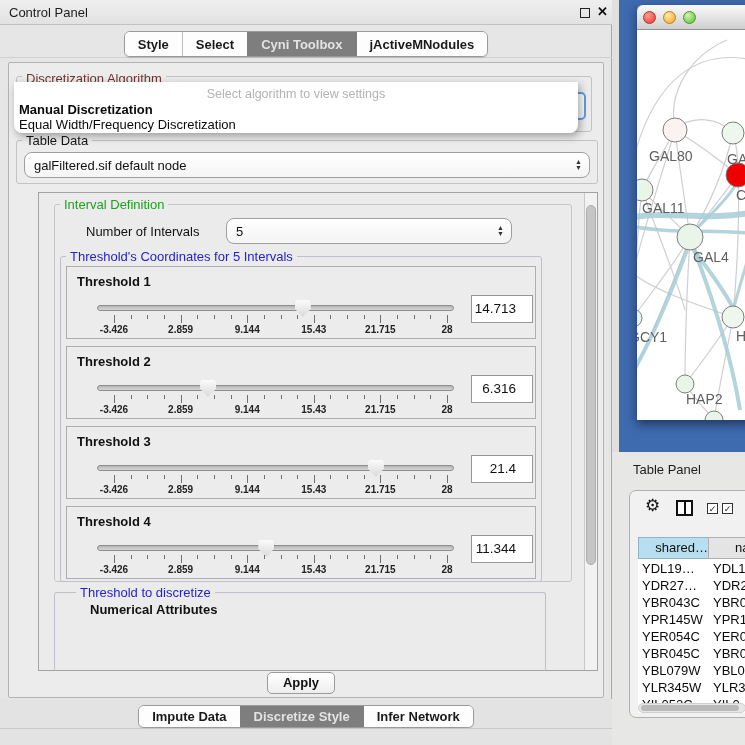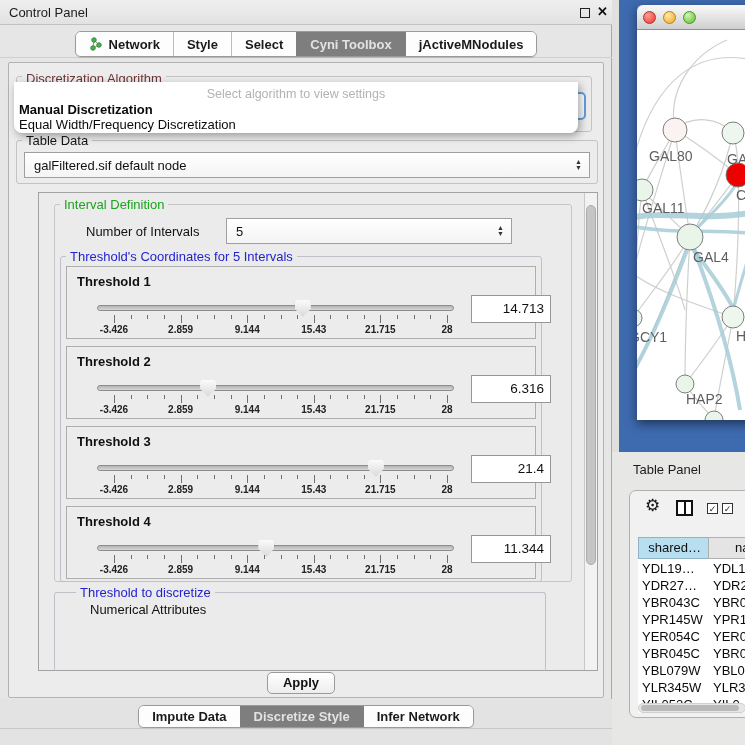--- a/index.html
+++ b/index.html
@@ -36,21 +36,21 @@
   .outer-panel { position:absolute; left:8px; top:62px; width:596px; height:636px;
     background:#ececec; border:1px solid #b2b2b2; border-radius:2px; }
 
   
   .group { position:absolute; border:1px solid #c3c3c3; border-radius:3px; }
   .group-title { position:absolute; font-size:13px; background:#ececec; padding:0 4px; white-space:nowrap; }
 
   .algo-group { left:16px; top:76px; width:576px; height:56px; }
   .algo-title { left:22px; top:71px; color:#6e3434; }
   .combo { position:absolute; background:linear-gradient(#ffffff,#f4f4f4); border:1px solid #9f9f9f;
-    border-radius:0; font-size:13px; color:#111; }
+    border-radius:8px; font-size:13px; color:#111; }
   .combo .combo-text { position:absolute; left:9px; top:50%; transform:translateY(-50%); white-space:nowrap; }
   .stepper { position:absolute; right:4px; top:50%; transform:translateY(-50%); width:13px; text-align:center;
     font-size:7px; line-height:6px; color:#333; }
   .algo-combo { left:24px; top:92px; width:562px; height:28px; border:2px solid #5f9fe0; border-radius:5px; z-index:1; }
 
   .tabledata-group { left:16px; top:140px; width:582px; height:44px; }
   .tabledata-title { left:22px; top:133px; color:#161616; }
   .tabledata-combo { left:24px; top:152px; width:566px; height:26px; }
 
   
@@ -75,27 +75,27 @@
     background:linear-gradient(#b5b5b5,#d6d6d6); border:1px solid #8d8d8d; border-radius:4px; }
   .th-thumb { position:absolute; top:-6px; width:16px; height:17px;
     background:linear-gradient(#fbfbfb,#d9d9d9);
     clip-path:polygon(10% 0,90% 0,100% 14%,100% 52%,50% 100%,0 52%,0 14%);
     filter:drop-shadow(0 0 1px #777); }
   .th-ticks { position:absolute; left:47px; top:48px; width:333px; height:9px; }
   .tick { position:absolute; top:0; width:1px; height:4px; background:#6f6f6f; }
   .tick.major { height:8px; }
   .th-ticklabels { position:absolute; left:47px; top:57px; width:333px; height:12px; }
   .ticklabel { position:absolute; transform:translateX(-50%); font-size:10px; font-weight:bold; color:#222; white-space:nowrap; }
-  .th-value { position:absolute; left:404px; top:28px; width:80px; height:28px; background:#ffffff;
+  .th-value { position:absolute; left:404px; top:28px; width:62px; height:28px; background:#ffffff;
     border:1px solid #979797; font-size:13.5px; color:#111; text-align:right;
-    padding-right:6px; line-height:26px; }
+    padding-right:16px; line-height:26px; }
 
   .attrs-group { left:54px; top:592px; width:492px; height:79px; border-color:#c0c0c8; border-bottom:none; }
   .attrs-title { left:76px; top:585px; color:#2323cf; background:#ebebeb; }
-  .attrs-label { position:absolute; left:62px; top:602px; font-size:13px; font-weight:normal; color:#111;padding-left:28px; }
+  .attrs-label { position:absolute; left:62px; top:602px; font-size:13px; font-weight:bold; color:#111;padding-left:28px; }
   .attrs-list { position:absolute; left:62px; top:619px; width:470px; height:50px;
     background:#ffffff; border:1px solid #a8a8a8; overflow:hidden; }
   .attr-item { font-size:13px; color:#111; line-height:17px; padding-left:12px; white-space:nowrap; }
   .attrs-scroll { position:absolute; right:0; top:0; width:13px; height:100%;
     background:#f0f0f0; border-left:1px solid #d0d0d0; }
   .attrs-scroll .v-thumb { position:absolute; left:1px; top:2px; width:9px; height:26px;
     background:#c2c2c2; border:1px solid #ababab; border-radius:5px; }
 
   .apply-btn { position:absolute; left:267px; top:672px; width:68px; height:22px;
     background:linear-gradient(#ffffff,#ededed); border:1px solid #9b9b9b; border-radius:5px;
@@ -134,21 +134,21 @@
   .col-icon { position:absolute; left:46px; top:9px; width:17px; height:16px;
     border:2px solid #111; background:#fff; }
   .col-icon::after { content:""; position:absolute; left:5.5px; top:0; width:2px; height:12px; background:#111; }
   .cb-icon { position:absolute; top:12px; width:11px; height:11px; border:1px solid #333;
     background:#fff; font-size:9px; line-height:10px; text-align:center; color:#222; }
   .cb-icon.one { left:77px; } .cb-icon.two { left:92px; }
 
   .tp-table { position:absolute; left:8px; top:46px; width:116px; height:176px; background:#ffffff; overflow:hidden; }
   .tp-header { position:absolute; left:0; top:0; height:22px; width:200px; display:flex; }
   .tp-th { font-size:13px; color:#111; line-height:20px; border:1px solid #b0b0b0; background:#e4e4e4; }
-  .tp-th.sel { width:71px; background:#b7dff0; border-color:#8fb3c4; text-align:right; padding-right:7px; }
+  .tp-th.sel { width:71px; background:#b7dff0; border-color:#8fb3c4; text-align:right; }
   .tp-th.other { width:62px; margin-left:-1px; padding-left:26px; }
   .tp-rows { position:absolute; left:0; top:23px; width:200px; height:143px; overflow:hidden; }
   .tp-row { display:flex; height:17px; font-size:13px; color:#0a0a0a; line-height:17px; }
   .tp-cell1 { width:71px; padding-left:4px; white-space:nowrap; overflow:hidden; }
   .tp-cell2 { width:62px; padding-left:4px; white-space:nowrap; }
   .h-scroll { position:absolute; left:0px; top:166px; width:108px; height:10px;
     background:#e6e6e6; border-radius:5px; border:1px solid #cfcfcf; }
   .h-scroll .h-thumb { position:absolute; left:2px; top:1px; width:98px; height:6px;
     background:#b9b9b9; border-radius:4px; }
 
@@ -161,31 +161,20 @@
 
   <div class="control-panel">
     <div class="cp-titlebar">
       <span class="cp-title">Control Panel</span>
       <span class="float-icon"></span>
       <span class="close-icon">✕</span>
     </div>
     <div class="hline"></div>
     <div class="tabbar top">
       <div class="segmented" id="top-tabs">
-          <div class="seg">
-            <svg width="14" height="14" class="tab-icon">
-              <line x1="5" y1="3" x2="4" y2="11" stroke="#9a9a9a" stroke-width="1"></line>
-              <line x1="5" y1="3" x2="10" y2="8" stroke="#9a9a9a" stroke-width="1"></line>
-              <line x1="4" y1="11" x2="10" y2="8" stroke="#9a9a9a" stroke-width="1"></line>
-              <circle cx="5" cy="3" r="2.3" fill="#4cae4c" stroke="#2e7d32" stroke-width="0.8"></circle>
-              <circle cx="4" cy="11" r="2.3" fill="#4cae4c" stroke="#2e7d32" stroke-width="0.8"></circle>
-              <circle cx="10" cy="8" r="2.3" fill="#4cae4c" stroke="#2e7d32" stroke-width="0.8"></circle>
-            </svg>
-            <span>Network</span>
-          </div>
           <div class="seg">
             <span>Style</span>
           </div>
           <div class="seg">
             <span>Select</span>
           </div>
           <div class="seg active">
             <span>Cyni Toolbox</span>
           </div>
           <div class="seg">

